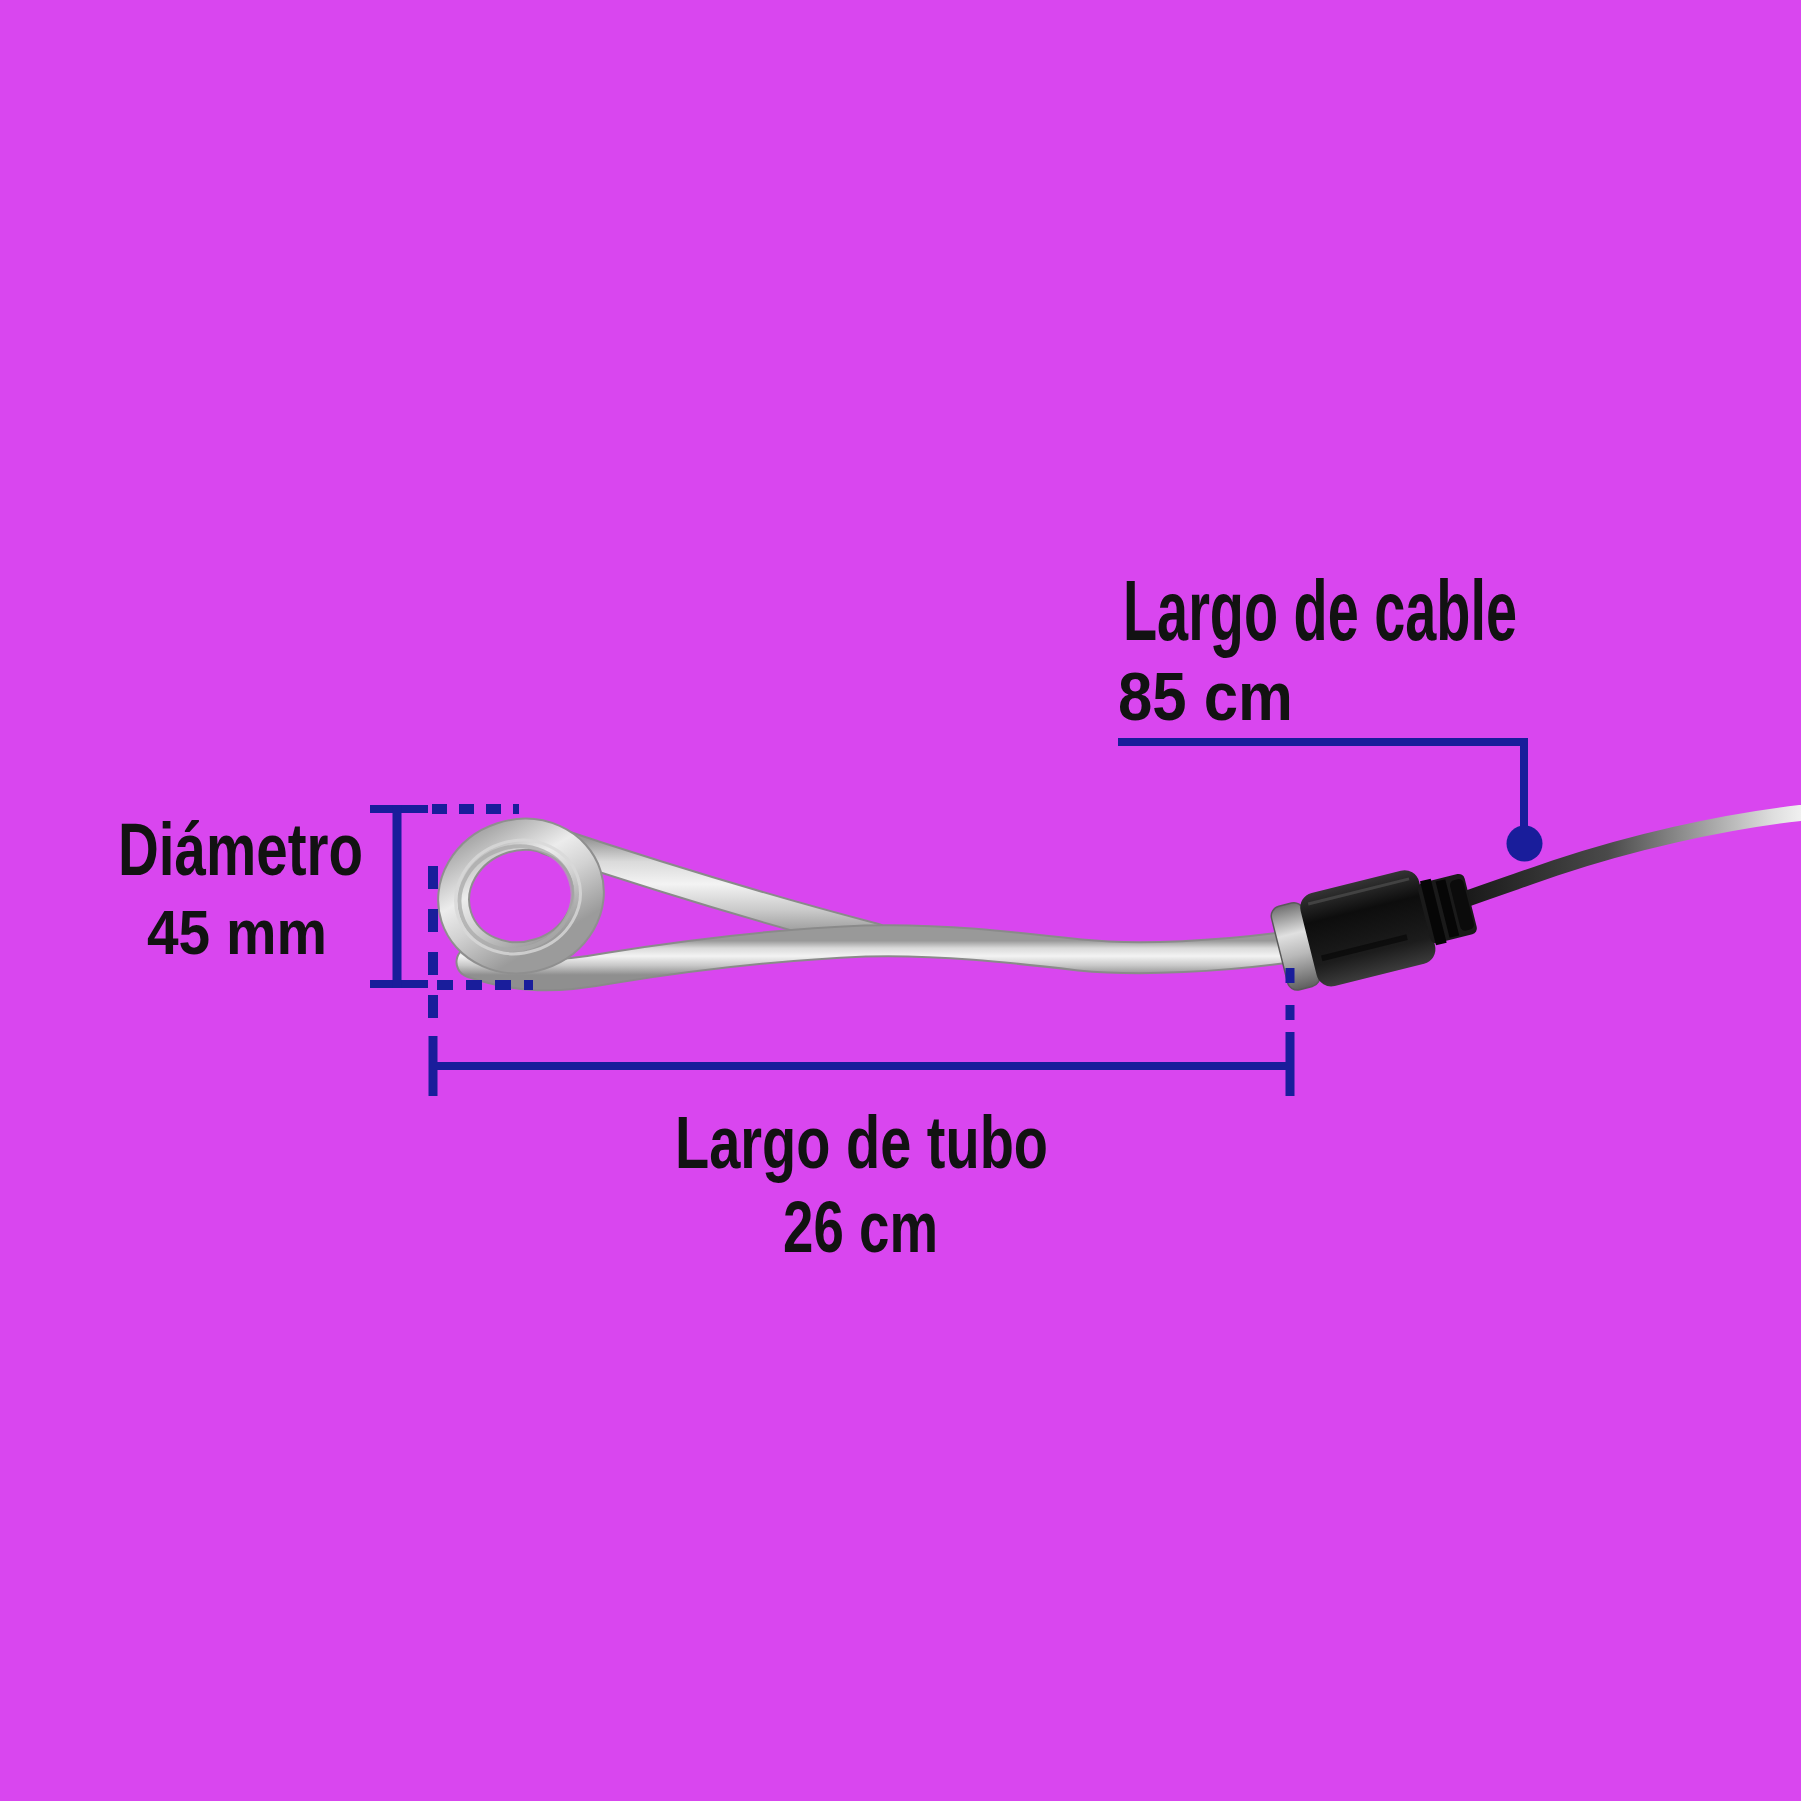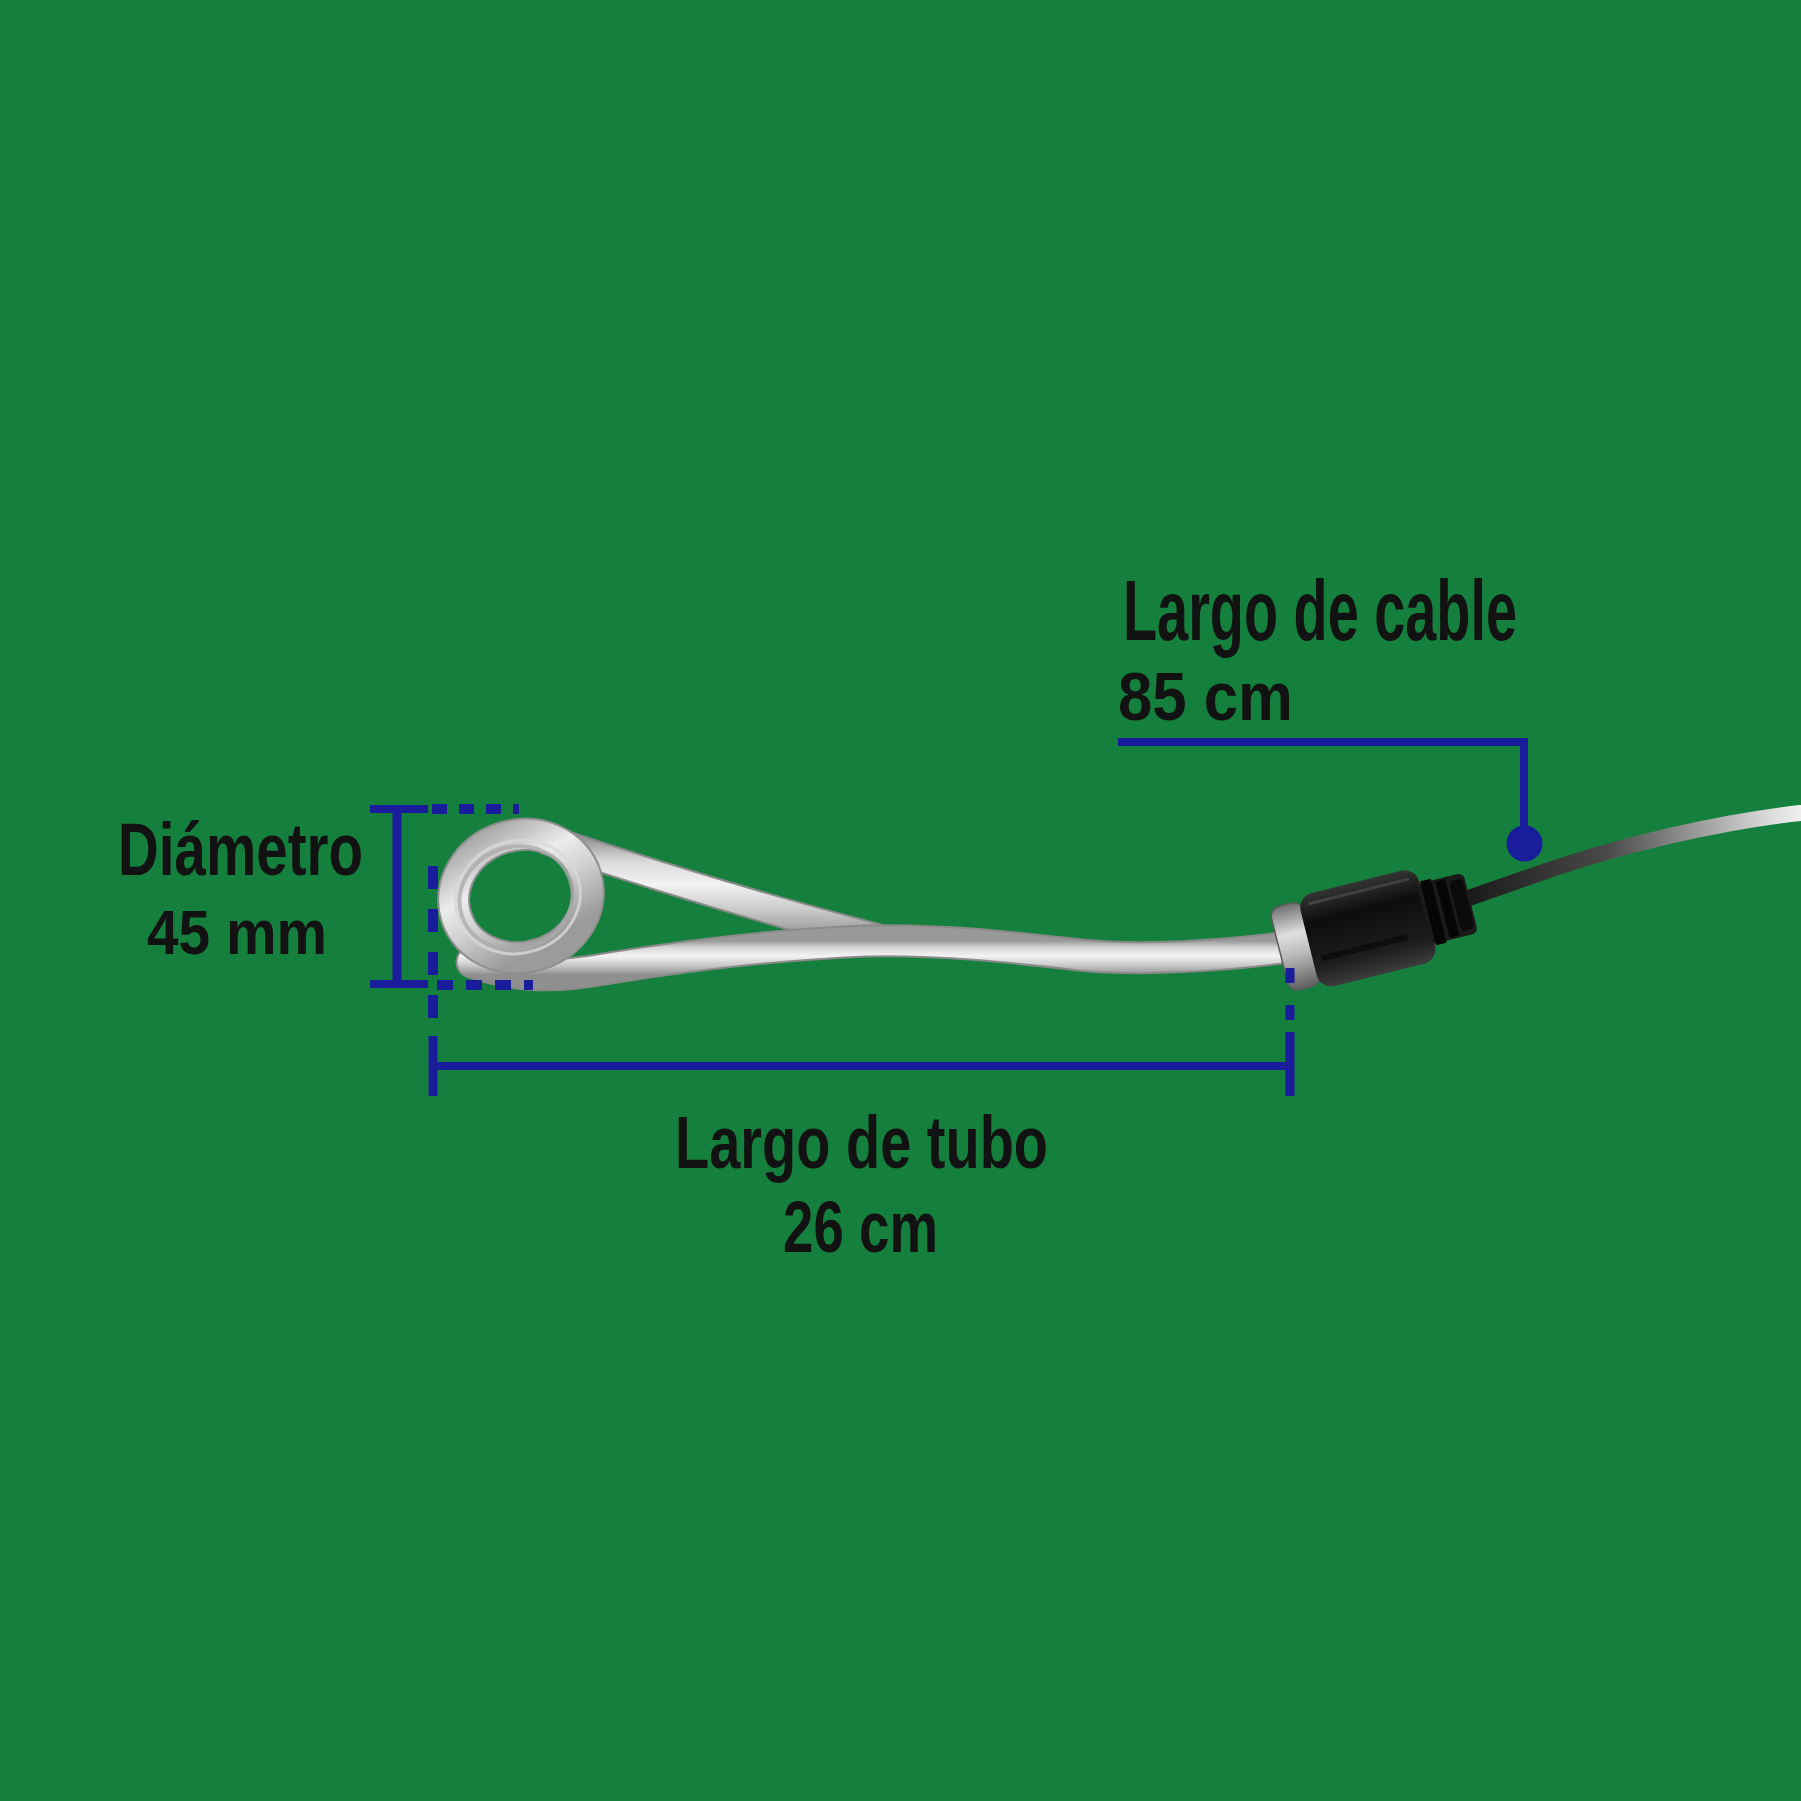--- a/index.html
+++ b/index.html
@@ -4,21 +4,21 @@
 <style>
   html, body {
     margin: 0;
     padding: 0;
     background: #ffffff;
   }
   .canvas {
     position: relative;
     width: 1801px;
     height: 1801px;
-    background: #15803d;
+    background: #d946ef;
     overflow: hidden;
     font-family: "Liberation Sans", sans-serif;
   }
   .canvas svg {
     position: absolute;
     left: 0;
     top: 0;
   }
   text.dim-label {
     font-family: "Liberation Sans", sans-serif;

